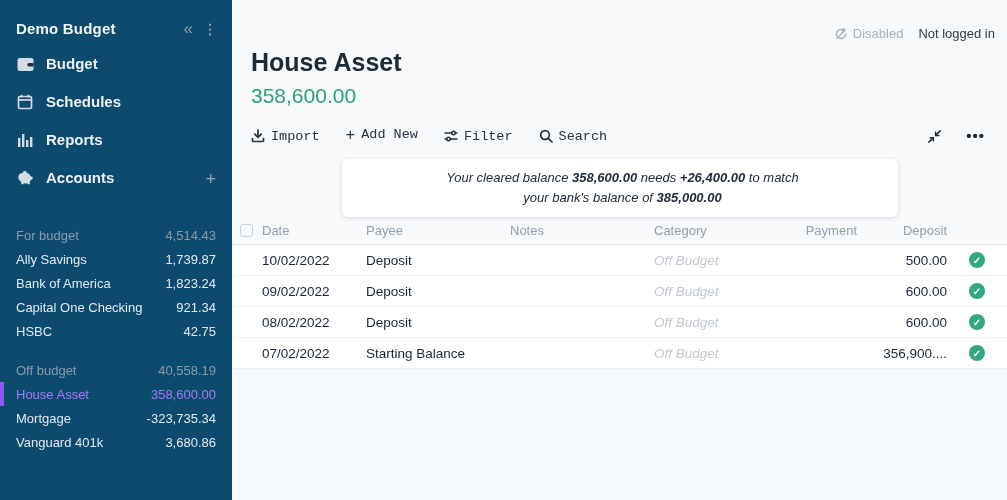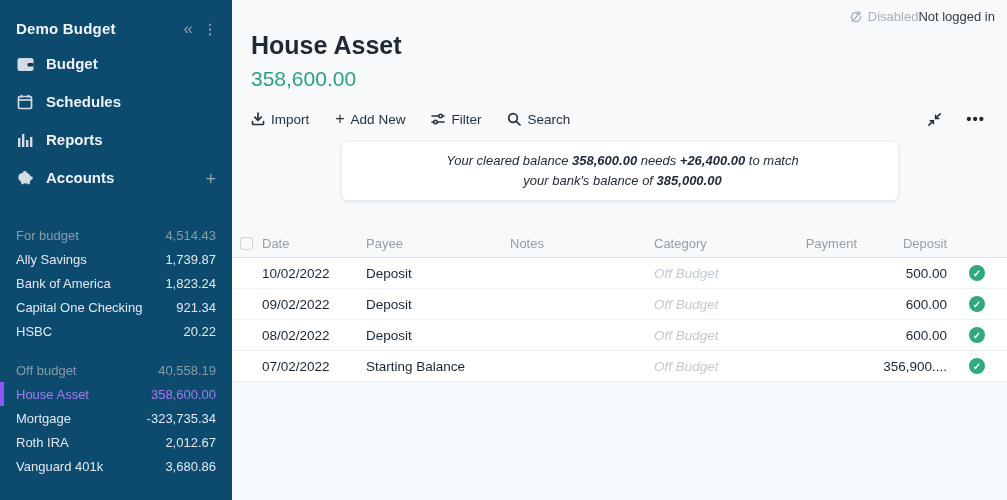--- a/index.html
+++ b/index.html
@@ -20,45 +20,45 @@
   .nav-plus { margin-left:auto; color:#9aa8b5; font-size:18px; font-weight:400; cursor:pointer; }
   .acct-list { margin-top:16px; font-size:13px; }
   .acct-row { display:flex; align-items:center; height:24px; padding:0 16px; color:#e3e8ee; cursor:pointer; border-left:4px solid transparent; padding-left:12px; }
   .acct-row .amt { margin-left:auto; }
   .acct-row.group-head { color:#8c9aa8; }
   .acct-row.selected { color:#a678f8; border-left-color:#8f57f4; }
   .group-gap { height:15px; }
 
   
   .main { flex:1; background:#f7f9fb; display:flex; flex-direction:column; position:relative; }
-  .topbar { display:flex; justify-content:flex-end; align-items:flex-start; padding:9px 12px 0 0; font-size:13px; }
+  .topbar { display:flex; justify-content:flex-end; align-items:flex-start; gap:15px; padding:26px 12px 0 0; font-size:13px; }
   .sync-btn { display:flex; align-items:center; gap:5px; color:#a6b2bd; cursor:pointer; }
   .login-btn { color:#2f3b49; cursor:pointer; }
 
   .page-head { padding-left:19px; margin-top:7px; }
   .page-title { font-size:25px; font-weight:700; color:#1e2a36; }
   .page-balance { font-size:21px; font-weight:400; color:#2aa37c; margin-top:7px; }
 
   .toolbar { display:flex; align-items:center; margin-top:19px; padding:0 22px 0 19px; color:#27313f; font-size:13.5px; }
-  .tb-btn { display:flex; align-items:center; gap:6px; cursor:pointer; margin-right:26px; }
+  .tb-btn { display:flex; gap:6px; cursor:pointer; margin-right:26px;font-family:Liberation Mono, monospace; }
   .tb-btn .ic { display:flex; align-items:center; color:#27313f; }
   .tb-right { margin-left:auto; display:flex; align-items:center; gap:24px; color:#1f2a37; }
   .tb-icon { cursor:pointer; display:flex; align-items:center; }
   .dots-h { font-size:15px; font-weight:700; letter-spacing:1px; line-height:0.4; cursor:pointer; }
 
   .banner { margin:14px auto 0; width:556px; background:#ffffff; border-radius:6px;
             box-shadow:0 1px 4px rgba(30,40,55,.14); padding:9px 12px 9px 18px;
             display:flex; align-items:center; gap:14px; }
   .banner-text { flex:1; font-style:italic; font-size:13px; color:#222d3a; text-align:center; line-height:1.55; }
   .banner-text b { font-weight:700; }
   .reconcile-btn { background:#8b1fe8; color:#fff; font-size:13px; border:none; border-radius:4px;
                    padding:8px 13px; cursor:pointer; white-space:nowrap; font-family:inherit; }
 
   
-  .table { margin-top:30px; }
+  .table { margin-top:0; }
   .trow { display:flex; align-items:center; padding-left:8px; }
   .thead { height:28px; color:#94a0ab; font-size:13px; border-bottom:1px solid #dfe5ea; }
   .tbody-row { height:31px; background:#fff; border-bottom:1px solid #eef1f5; font-size:13.5px; color:#1a2634; cursor:pointer; }
   .c-cb { width:22px; display:flex; align-items:center; }
   .checkbox { width:13px; height:13px; border:1.5px solid #ccd3da; border-radius:3px; background:transparent; cursor:pointer; }
   .c-date { width:104px; }
   .c-payee { width:144px; }
   .c-notes { width:144px; }
   .c-cat { flex:1; }
   .c-pay { width:100px; text-align:right; }
@@ -139,40 +139,36 @@
       <div class="acct-row">
         <span>Bank of America</span>
         <span class="amt">1,823.24</span>
       </div>
       <div class="acct-row">
         <span>Capital One Checking</span>
         <span class="amt">921.34</span>
       </div>
       <div class="acct-row">
         <span>HSBC</span>
-        <span class="amt">20.22</span>
+        <span class="amt">42.75</span>
       </div>
 
       <div class="group-gap"></div>
 
       <div class="acct-row group-head">
         <span>Off budget</span>
         <span class="amt">40,558.19</span>
       </div>
       <div class="acct-row selected">
         <span>House Asset</span>
         <span class="amt">358,600.00</span>
       </div>
       <div class="acct-row">
         <span>Mortgage</span>
         <span class="amt">-323,735.34</span>
-      </div>
-      <div class="acct-row">
-        <span>Roth IRA</span>
-        <span class="amt">2,012.67</span>
       </div>
       <div class="acct-row">
         <span>Vanguard 401k</span>
         <span class="amt">3,680.86</span>
       </div>
     </div>
   </aside>
 
   <main class="main">
 

